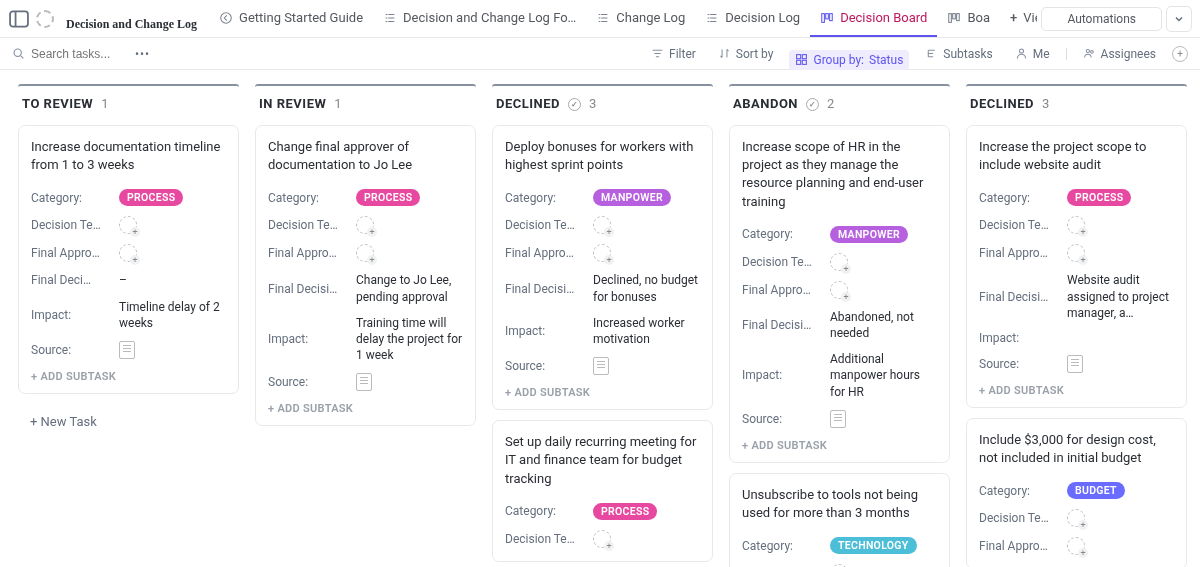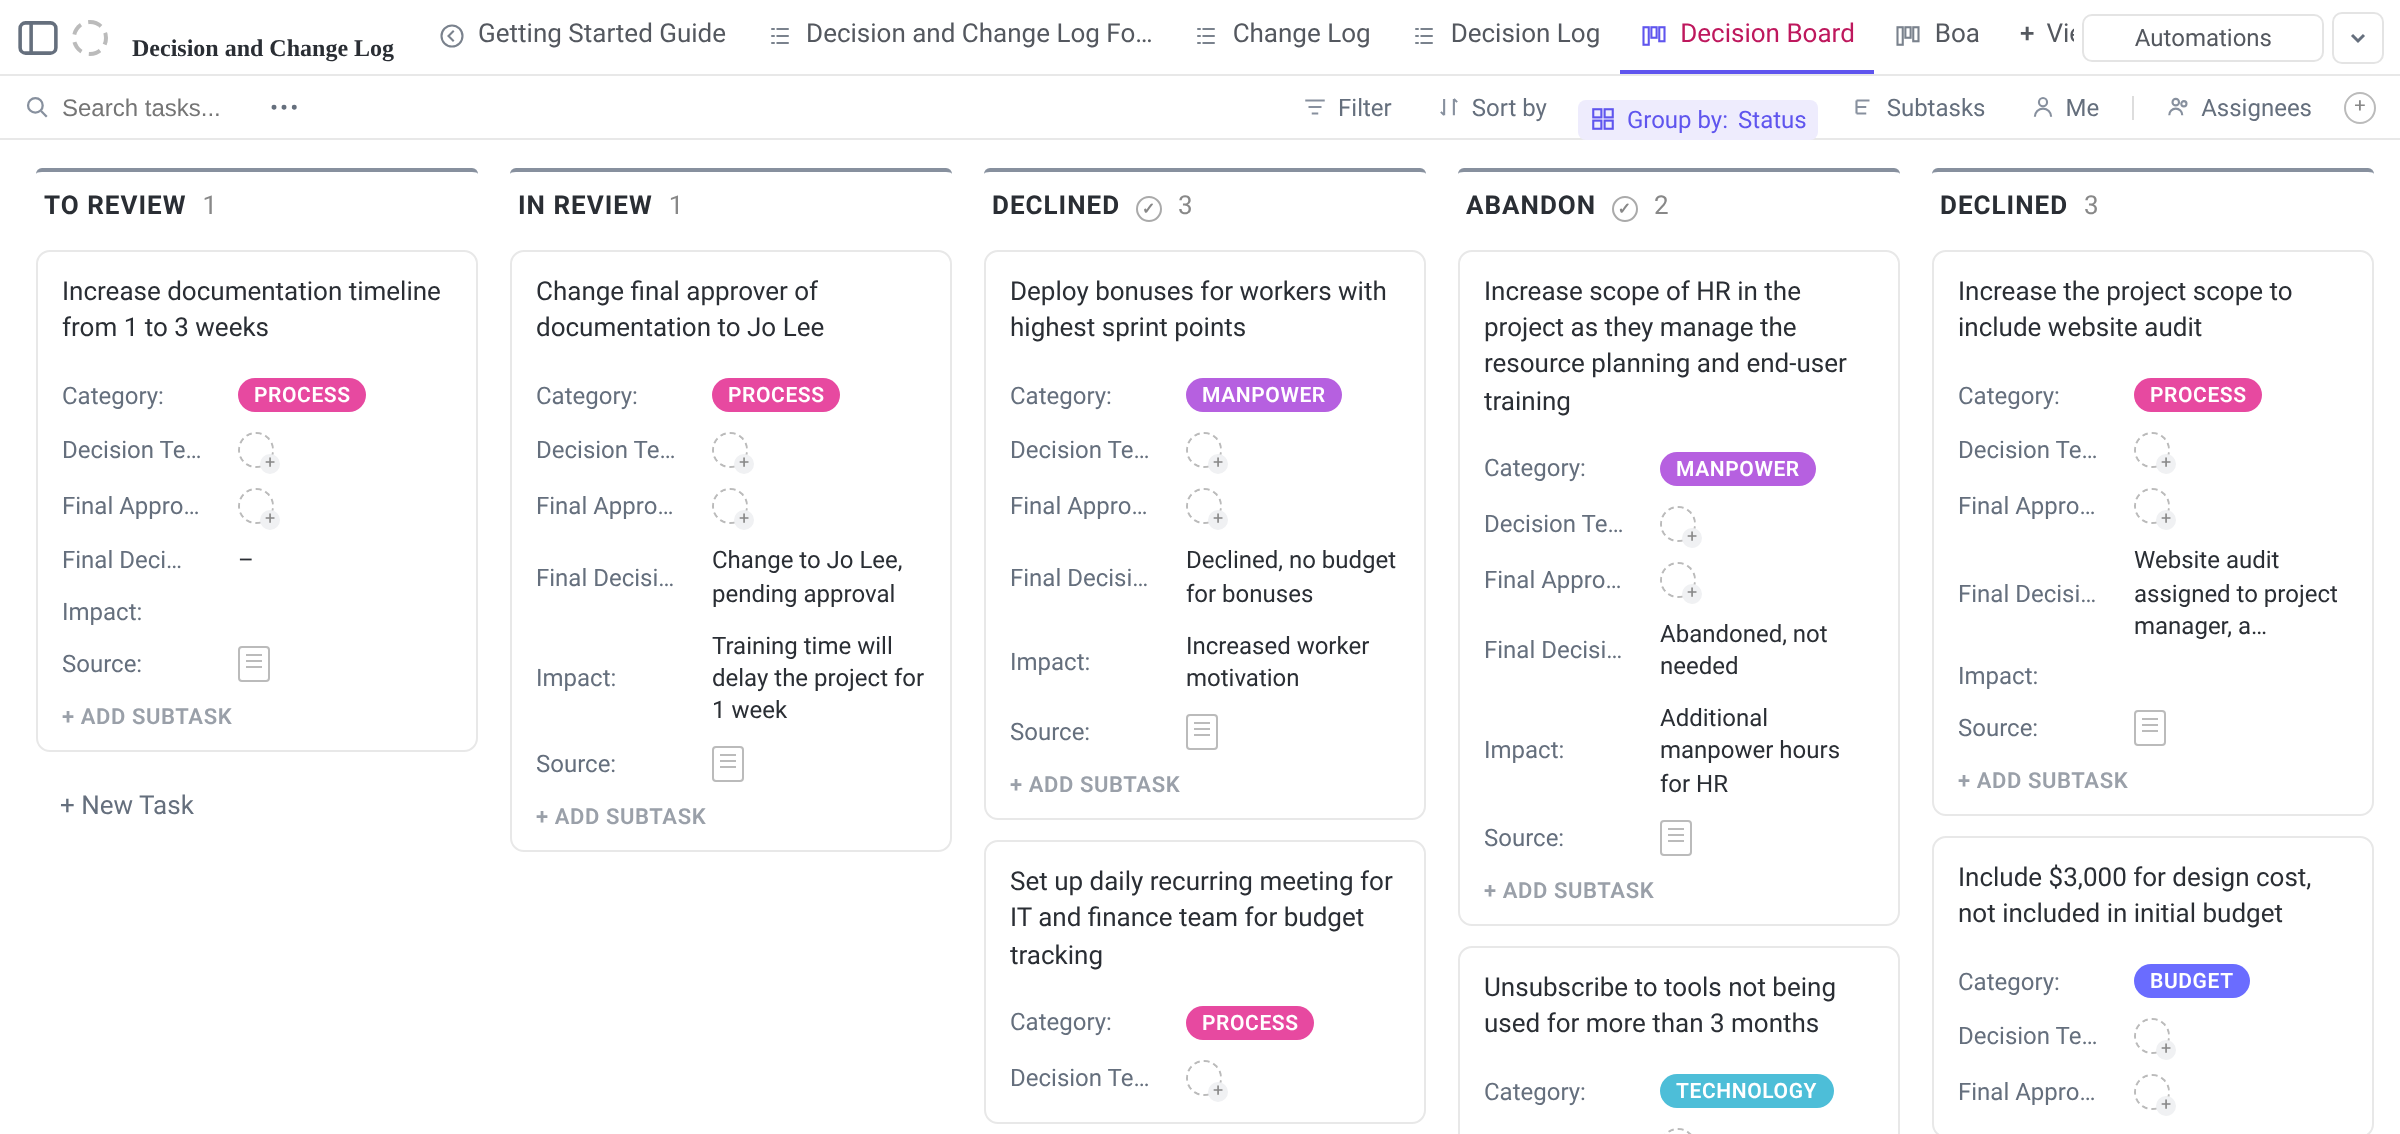--- a/index.html
+++ b/index.html
@@ -245,20 +245,21 @@
         <div class="row">
             <span class="label">Final Appro…</span>
             <span class="assignee"></span>
           </div>
         <div class="row">
             <span class="label">Final Deci…</span>
             <span class="dash value">–</span>
           </div>
         <div class="row">
             <span class="label">Impact:</span>
+            <span class="value">Timeline delay of 2 weeks</span>
           </div>
         <div class="row">
             <span class="label">Source:</span>
             <span class="doc-icon"></span>
           </div>
         <div class="add-sub">+ ADD SUBTASK</div>
       </div>
       <div class="new-task">+ New Task</div>
     </div>
   </div>

